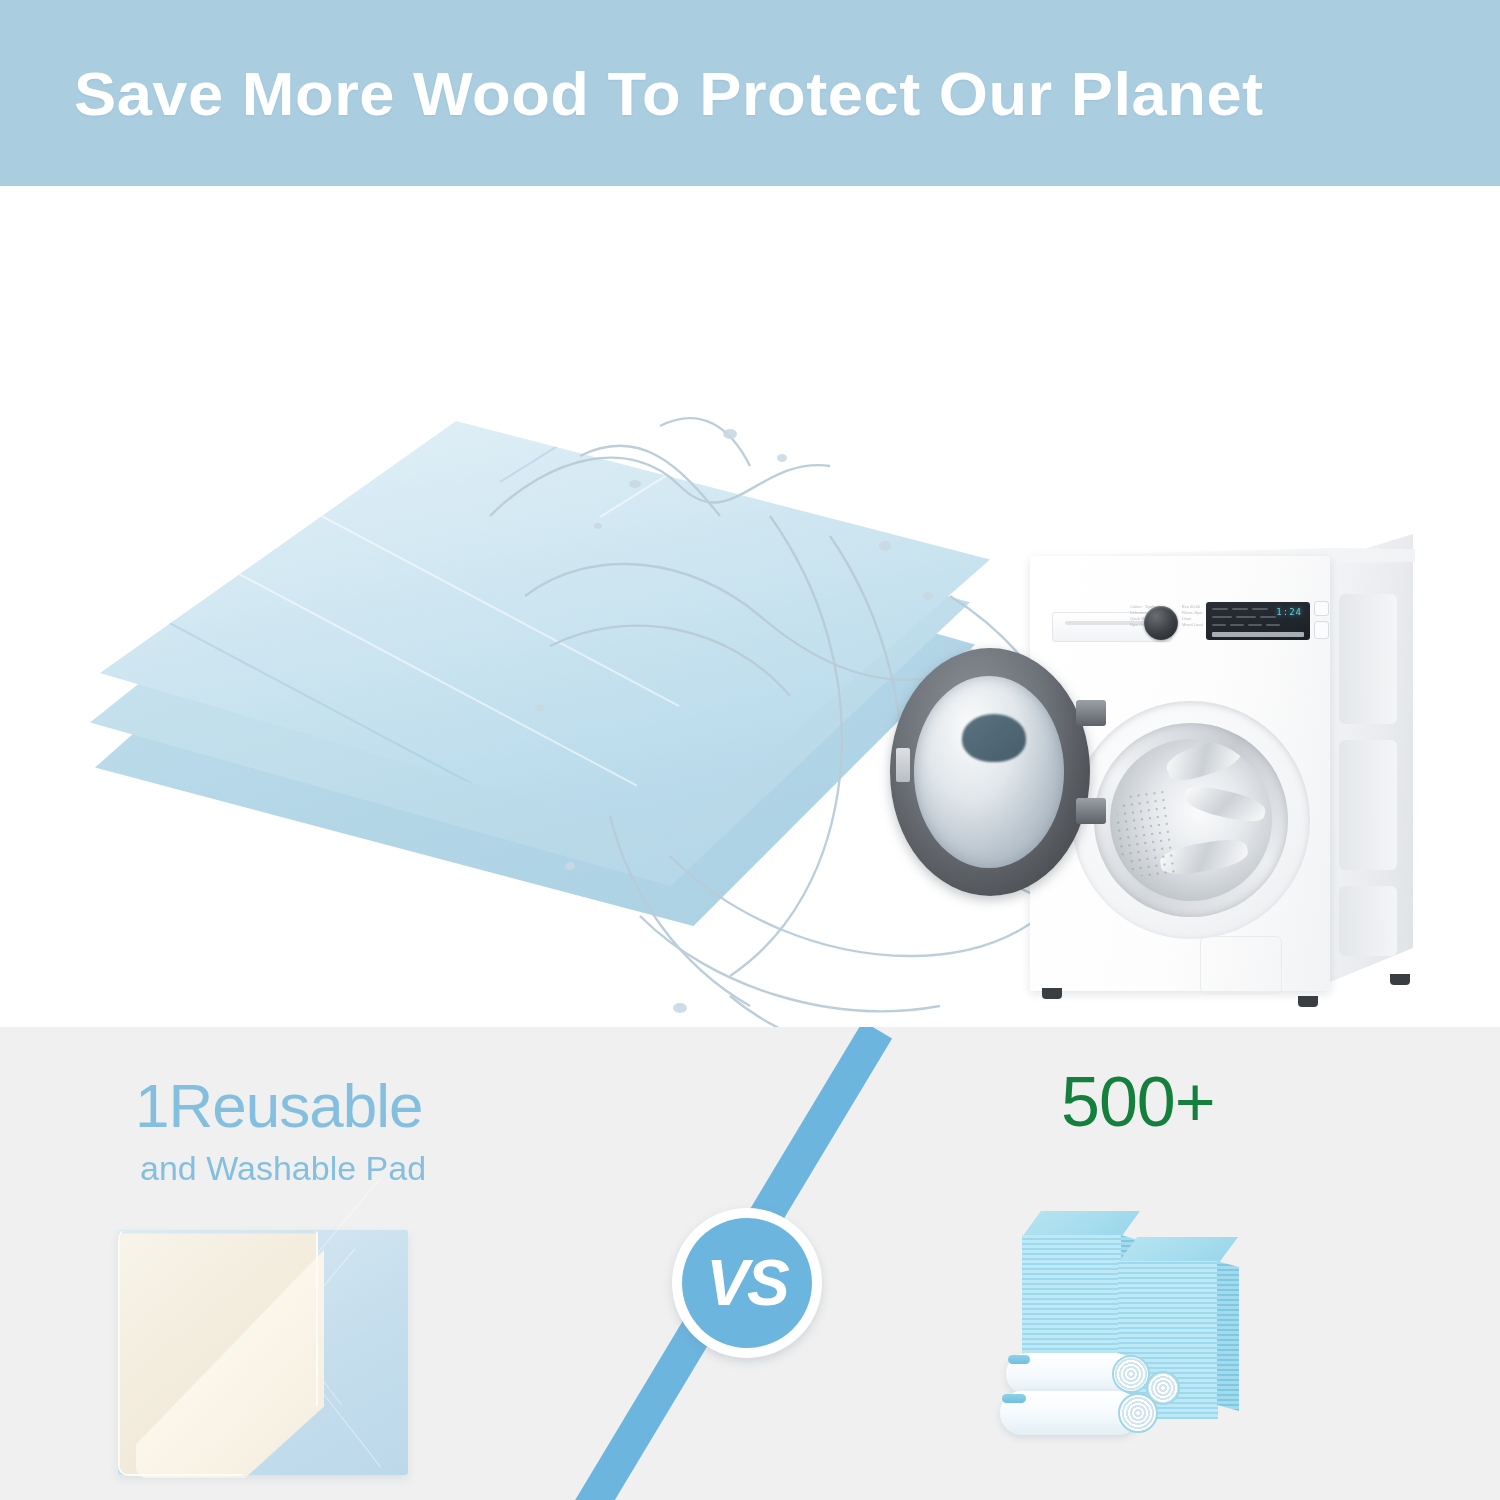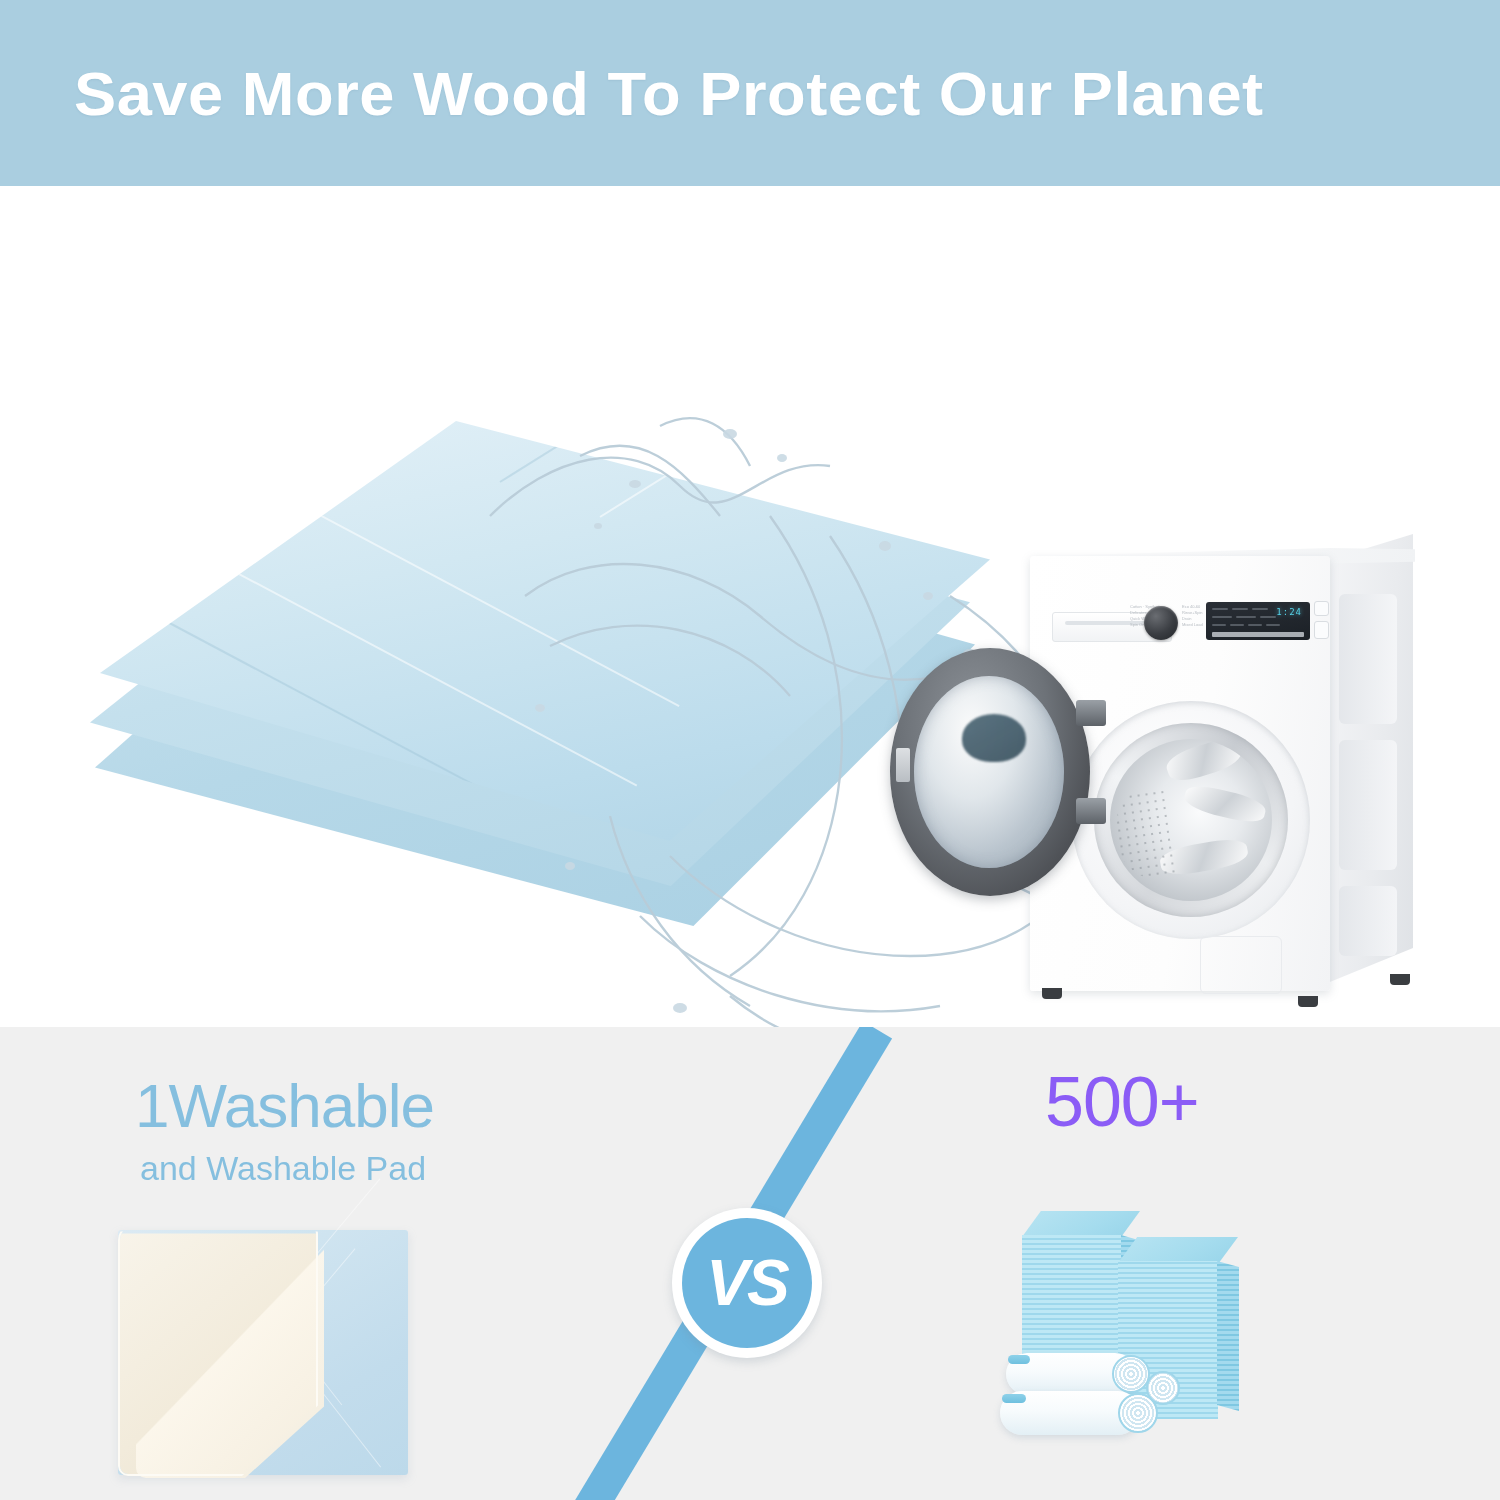--- a/index.html
+++ b/index.html
@@ -284,22 +284,22 @@
   #vs-text{
     color:#ffffff; font-size:64px; font-weight:bold; font-style:italic;
     letter-spacing:-2px; line-height:1;
   }
 
   
   #panel-disposable{
     position:absolute; left:860px; top:0; width:640px; height:473px;
   }
   #disposable-heading{
-    position:absolute; left:185px; top:35px;
-    color:#8b5cf6; font-size:70px; font-weight:normal; white-space:nowrap;
+    position:absolute; left:201px; top:35px;
+    color:#15803d; font-size:70px; font-weight:normal; white-space:nowrap;
     letter-spacing:-1px;
   }
   #disposable-subheading{
     position:absolute; left:197px; top:122px;
     color:#111111; font-size:40px; white-space:nowrap;
   }
   #disposable-pads-img{
     position:absolute; left:140px; top:178px; width:330px; height:290px;
   }
   .pad-stack-box{
@@ -460,21 +460,21 @@
     <div class="washer-foot" style="left:278px;top:470px;"></div>
     <div class="washer-foot" style="left:370px;top:448px;"></div>
   </div>
 </div>
 
 <div id="comparison">
 
   <div id="diagonal-divider"></div>
 
   <div id="panel-reusable">
-    <div id="reusable-heading"><span class="num">1</span><span>Washable</span></div>
+    <div id="reusable-heading"><span class="num">1</span><span>Reusable</span></div>
     <div id="reusable-subheading">and Washable Pad</div>
 
     <div id="reusable-pad-img">
       <div id="pad-blue-base">
         <div class="pad-quilt" style="left:120px;top:30px;width:130px;transform:rotate(52deg);"></div>
         <div class="pad-quilt" style="left:150px;top:80px;width:120px;transform:rotate(52deg);"></div>
         <div class="pad-quilt" style="left:185px;top:40px;width:120px;transform:rotate(-50deg);"></div>
         <div class="pad-quilt" style="left:160px;top:110px;width:120px;transform:rotate(-50deg);"></div>
         <div class="pad-quilt" style="left:195px;top:150px;width:110px;transform:rotate(52deg);"></div>
       </div>

